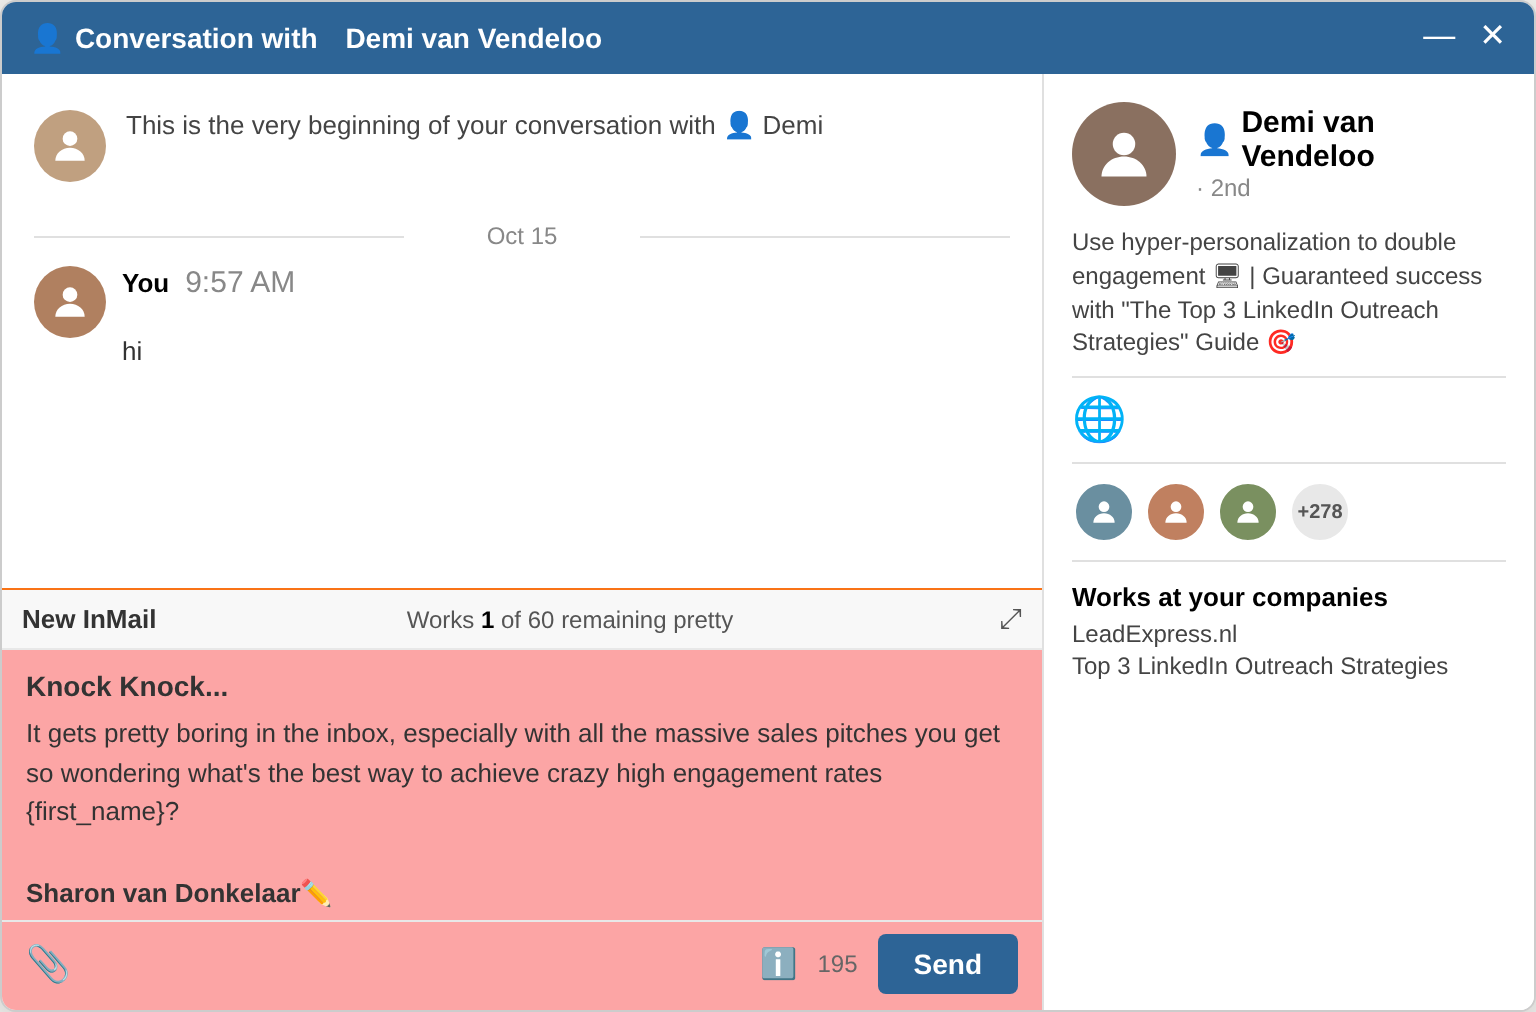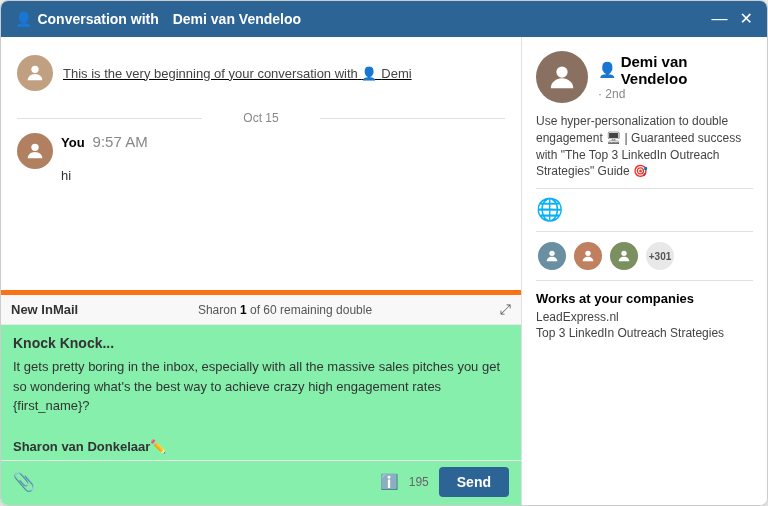--- a/index.html
+++ b/index.html
@@ -75,24 +75,23 @@
 
     .chat-messages {
       flex: 1;
       overflow-y: auto;
       padding: 12px 16px;
       background: #fff;
     }
 
     .chat-start-notice {
       display: flex;
-      align-items: center;
+      align-items: flex-start;
       gap: 10px;
       padding: 6px 0 12px 0;
-      text-decoration: underline;
     }
 
     .chat-start-notice .avatar {
       width: 36px;
       height: 36px;
       border-radius: 50%;
       background: #c0a080;
       display: flex;
       align-items: center;
       justify-content: center;
@@ -171,22 +170,22 @@
     }
 
     .chat-message .msg-text {
       font-size: 13px;
       color: #333;
       margin-top: 16px;
     }
 
     
     .compose-area {
-      border-top: 5px solid #f97316;
-      background: #86efac;
+      border-top: 1px solid #f97316;
+      background: #fca5a5;
       flex-shrink: 0;
     }
 
     .compose-header {
       display: flex;
       justify-content: space-between;
       align-items: center;
       padding: 6px 10px;
       border-bottom: 1px solid #e8e8e8;
       background: #f8f8f8;
@@ -479,25 +478,25 @@
             <div class="msg-text">hi</div>
           </div>
         </div>
 
       </div>
 
       <div class="compose-area">
         <div class="compose-header">
           <span class="compose-header-label">New InMail</span>
           <span class="compose-credits">
-            <span>Sharon</span>
+            <span>Works</span>
             <strong>1</strong>
             of
             <span>60</span>
-            <span>remaining double</span>
+            <span>remaining pretty</span>
           </span>
           <button class="compose-expand">⤢</button>
         </div>
 
         <div class="compose-body">
           <div class="subject-line">Knock Knock...</div>
           <div class="body-text">It gets pretty boring in the inbox, especially with all the massive sales pitches you get so wondering what's the best way to achieve crazy high engagement rates {first_name}?</div>
         </div>
 
         <div class="compose-signature">
@@ -559,21 +558,21 @@
                 <path d="M4 20c0-4 3.6-7 8-7s8 3 8 7"></path>
               </svg>
           </div>
           <div class="conn-avatar" style="background:#7a9060;">
             <svg width="16" height="16" viewBox="0 0 24 24" fill="white">
                 <circle cx="12" cy="8" r="4"></circle>
                 <path d="M4 20c0-4 3.6-7 8-7s8 3 8 7"></path>
               </svg>
           </div>
           <div class="conn-more">
-            <span>+301</span>
+            <span>+278</span>
           </div>
         </div>
       </div>
 
       <div class="divider"></div>
 
       <div class="works-at-section">
         <div class="works-at-title">Works at your companies</div>
         <div class="company-item">LeadExpress.nl</div>
         <div class="company-item">Top 3 LinkedIn Outreach Strategies</div>

